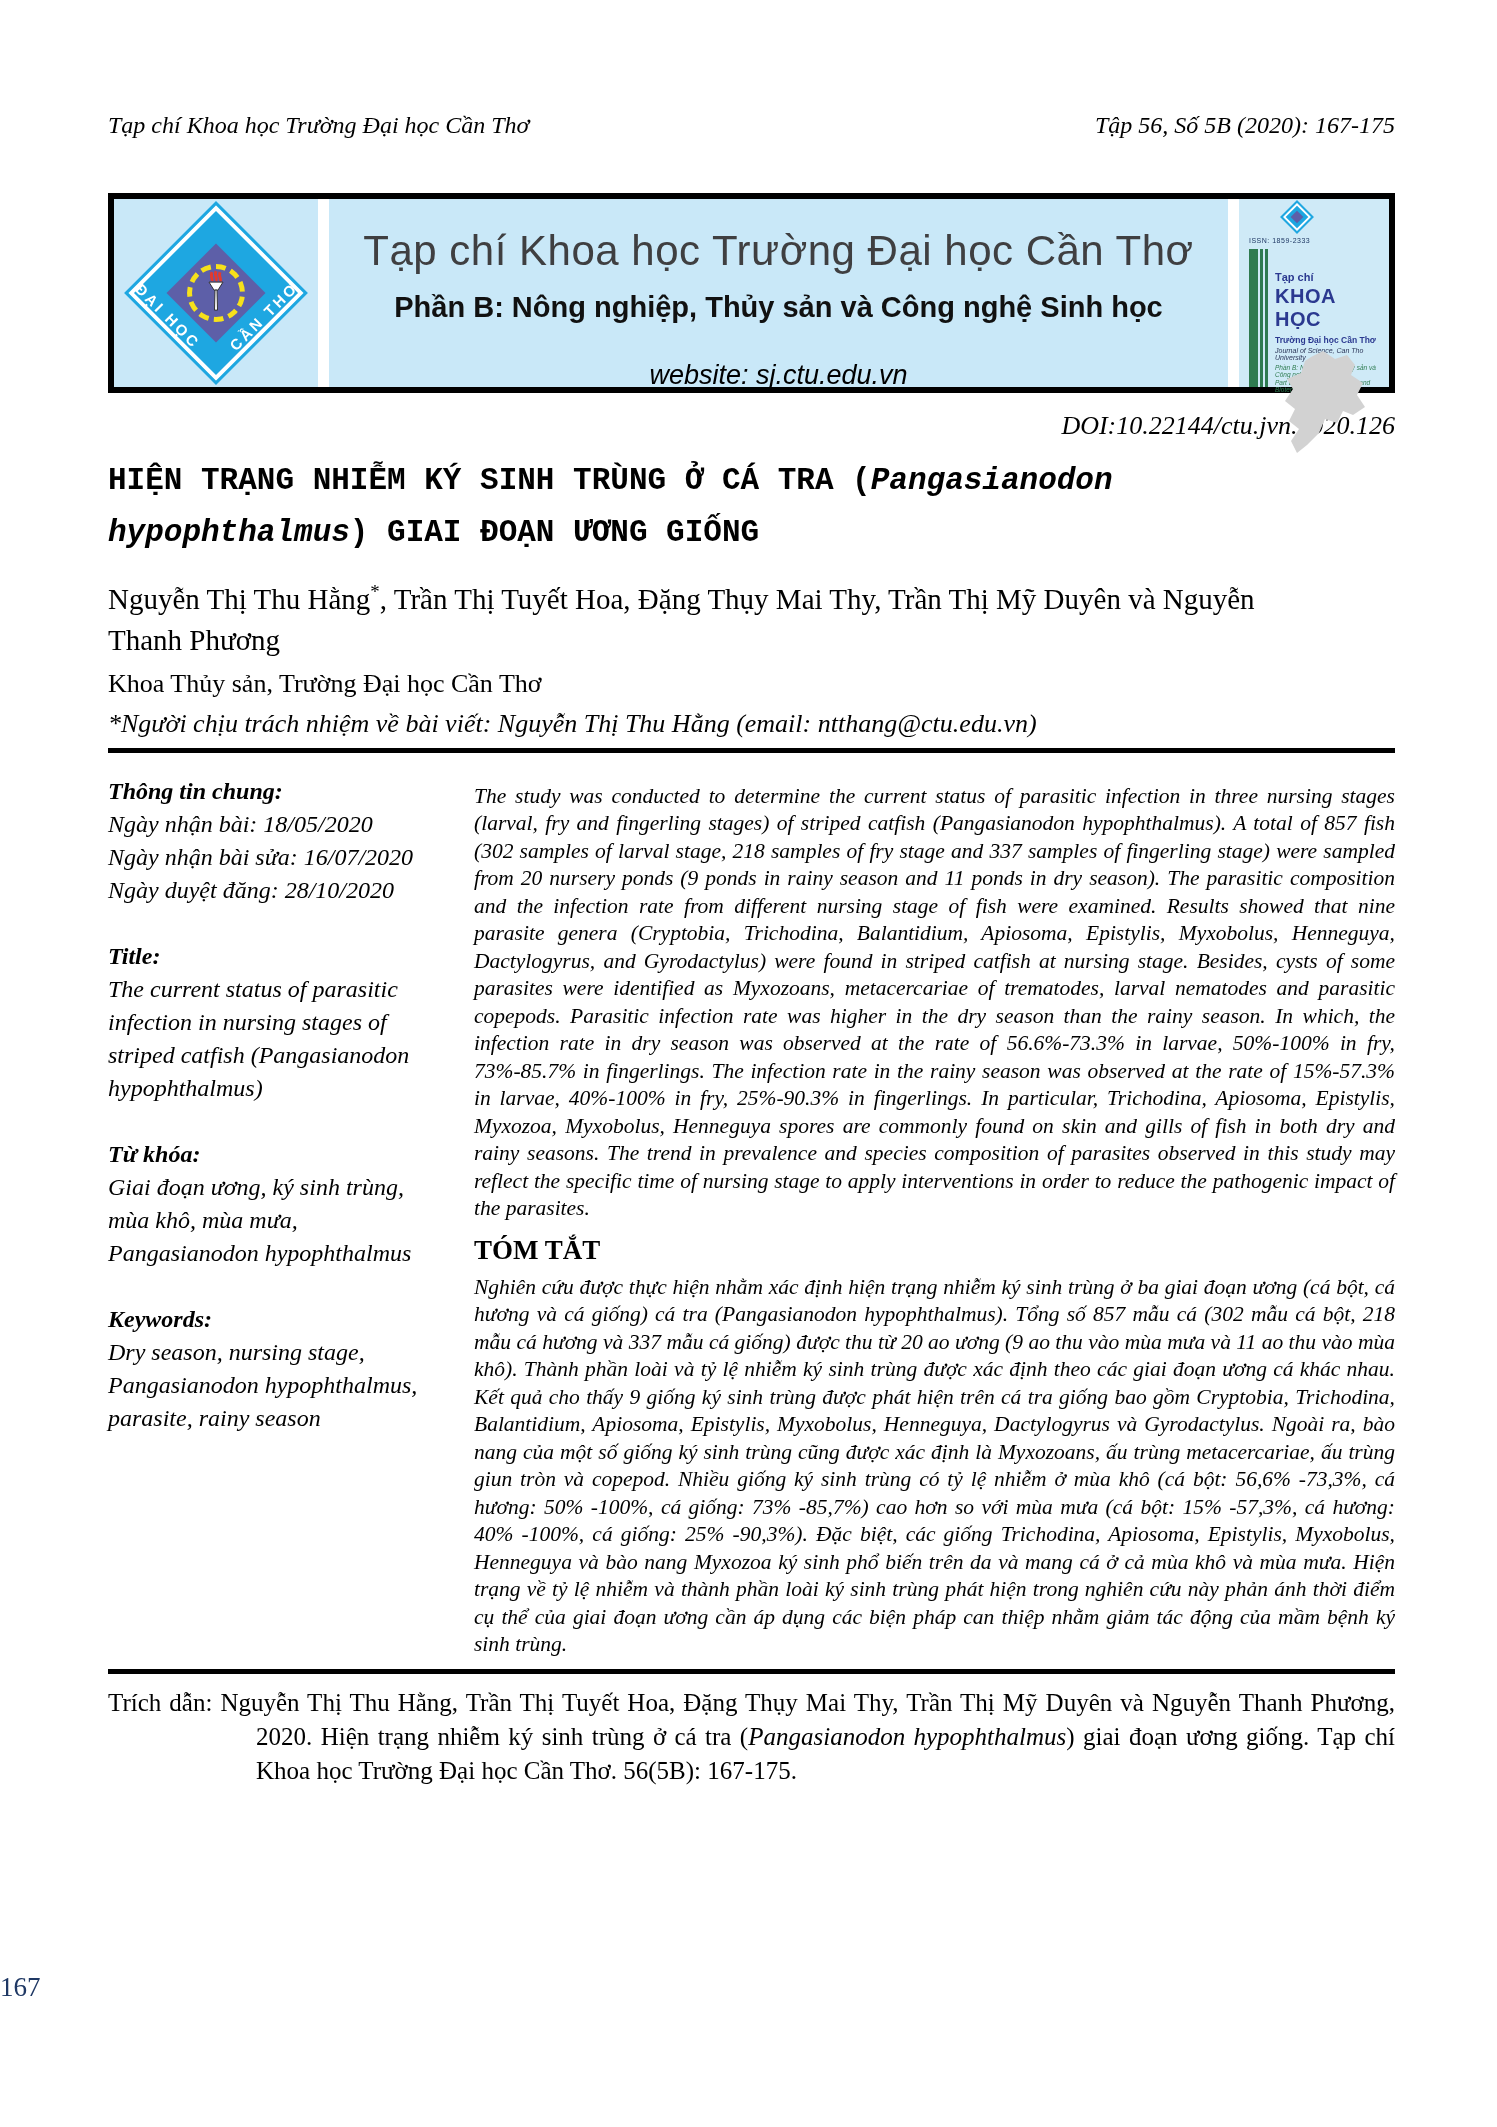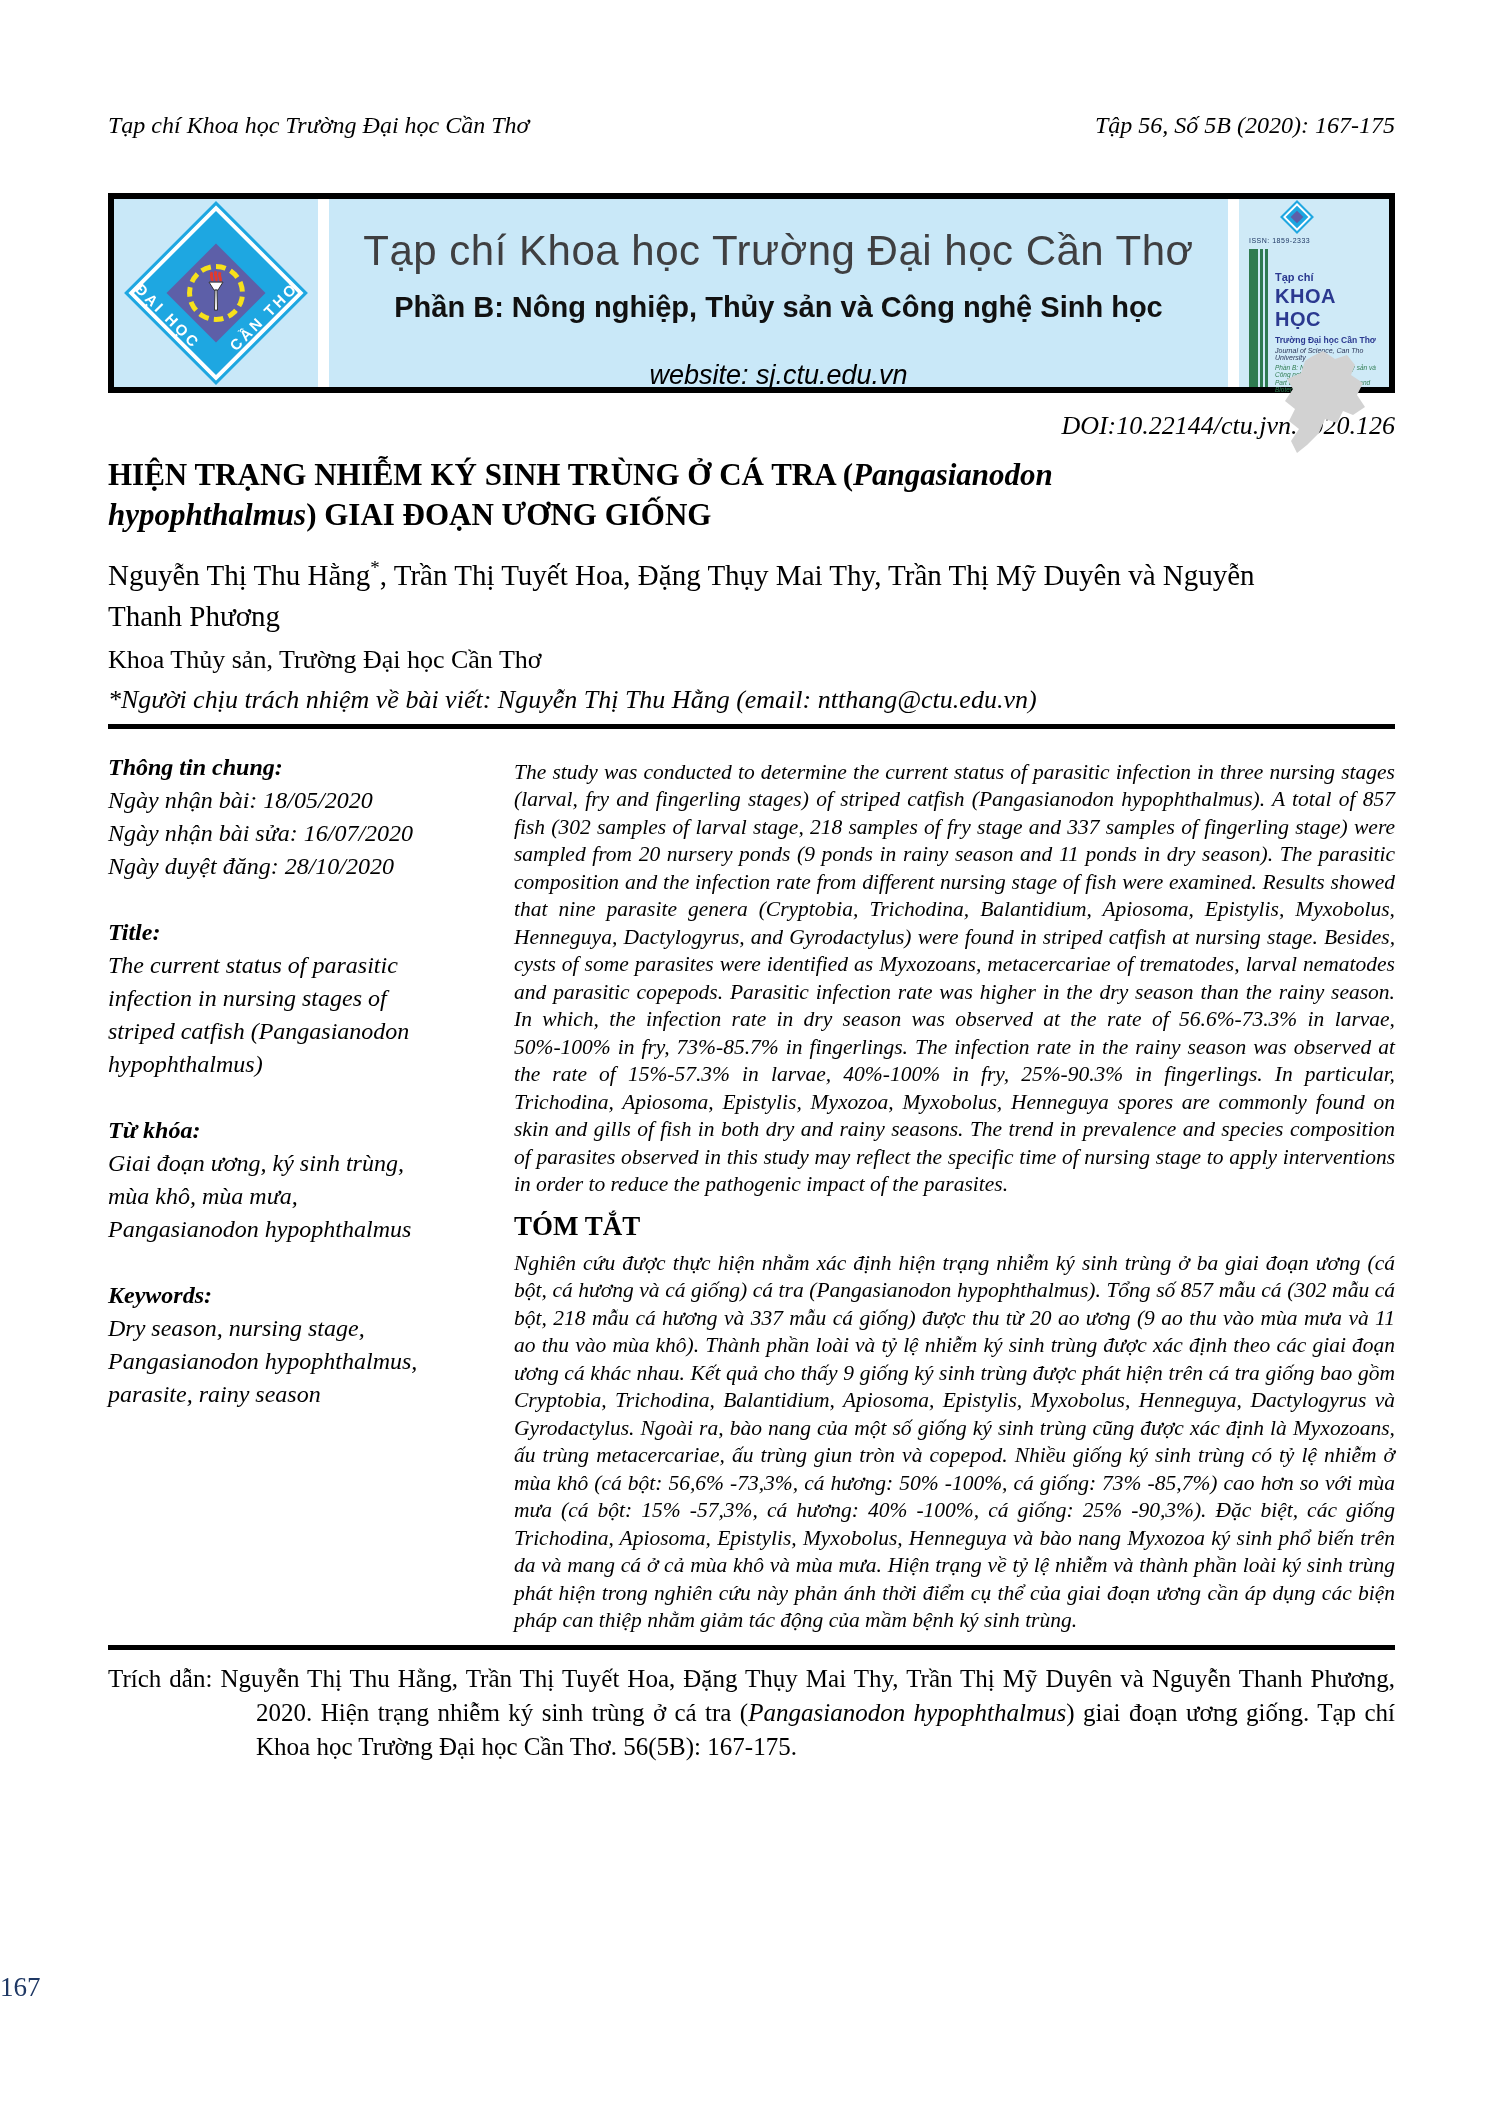--- a/index.html
+++ b/index.html
@@ -56,28 +56,28 @@
   .cover-tapchi { font-size:11px; font-weight:bold; }
   .cover-khoahoc { font-size:20px; font-weight:bold; letter-spacing:0.5px; margin-top:2px; }
   .cover-uni-vi { font-size:8.5px; font-weight:bold; margin-top:4px; }
   .cover-uni-en { font-size:7px; font-style:italic; color:#2b3558; margin-top:2px; }
   .cover-sec-vi, .cover-sec-en { font-size:6.5px; color:var(--cover_green,#2e7b50); margin-top:3px; font-style:italic; }
   .cover-sec-en { margin-top:1px; }
   .cover-map { position:absolute; left:34px; top:150px; }
 
   
   .doi-row { text-align:right; font-style:italic; font-size:26px; margin-top:18px; }
-  .article-title { font-size:31px; font-weight:bold; line-height:40px; margin-top:14px; max-width:1100px; }
+  .article-title { font-size:31px; font-weight:bold; line-height:52px; margin-top:14px; max-width:1100px;font-family:Liberation Mono, monospace; }
   .authors { font-size:29px; line-height:41px; margin-top:12px; max-width:1150px; }
   .affiliation { font-size:26px; margin-top:8px; }
   .corresponding { font-style:italic; font-size:26px; margin-top:10px; }
   .rule { border:0; border-top:5px solid #000; margin-top:9px; }
 
   
-  .columns { display:grid; grid-template-columns:310px 1fr; column-gap:96px; margin-top:22px; }
+  .columns { display:grid; grid-template-columns:310px 1fr; column-gap:56px; margin-top:22px; }
   .sidebar { font-style:italic; font-size:24px; line-height:33px; }
   .sb-heading { font-weight:bold; }
   .sb-gap { height:33px; }
   .main-col { font-size:21.5px; }
   .abs-heading { font-weight:bold; font-size:27px; font-family:"Liberation Serif",serif; }
   .abs-body { font-style:italic; line-height:27.5px; text-align:justify; margin-top:8px; }
   .tomtat-heading { font-weight:bold; font-size:27px; margin-top:12px; }
 
   
   .rule2 { border:0; border-top:5px solid #000; margin-top:10px; }

